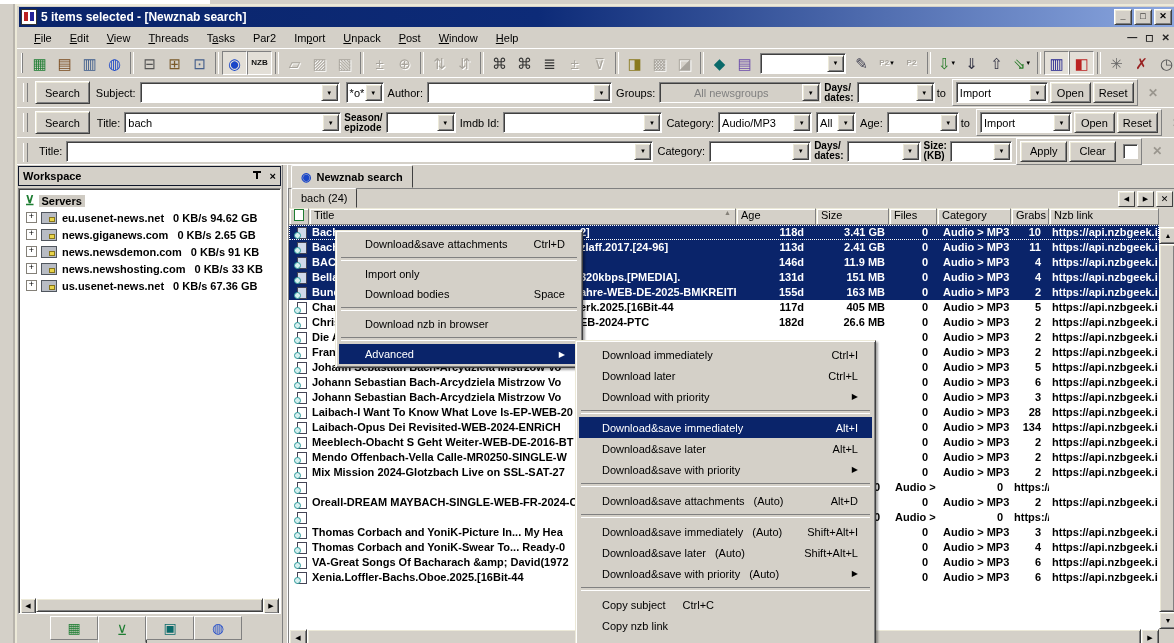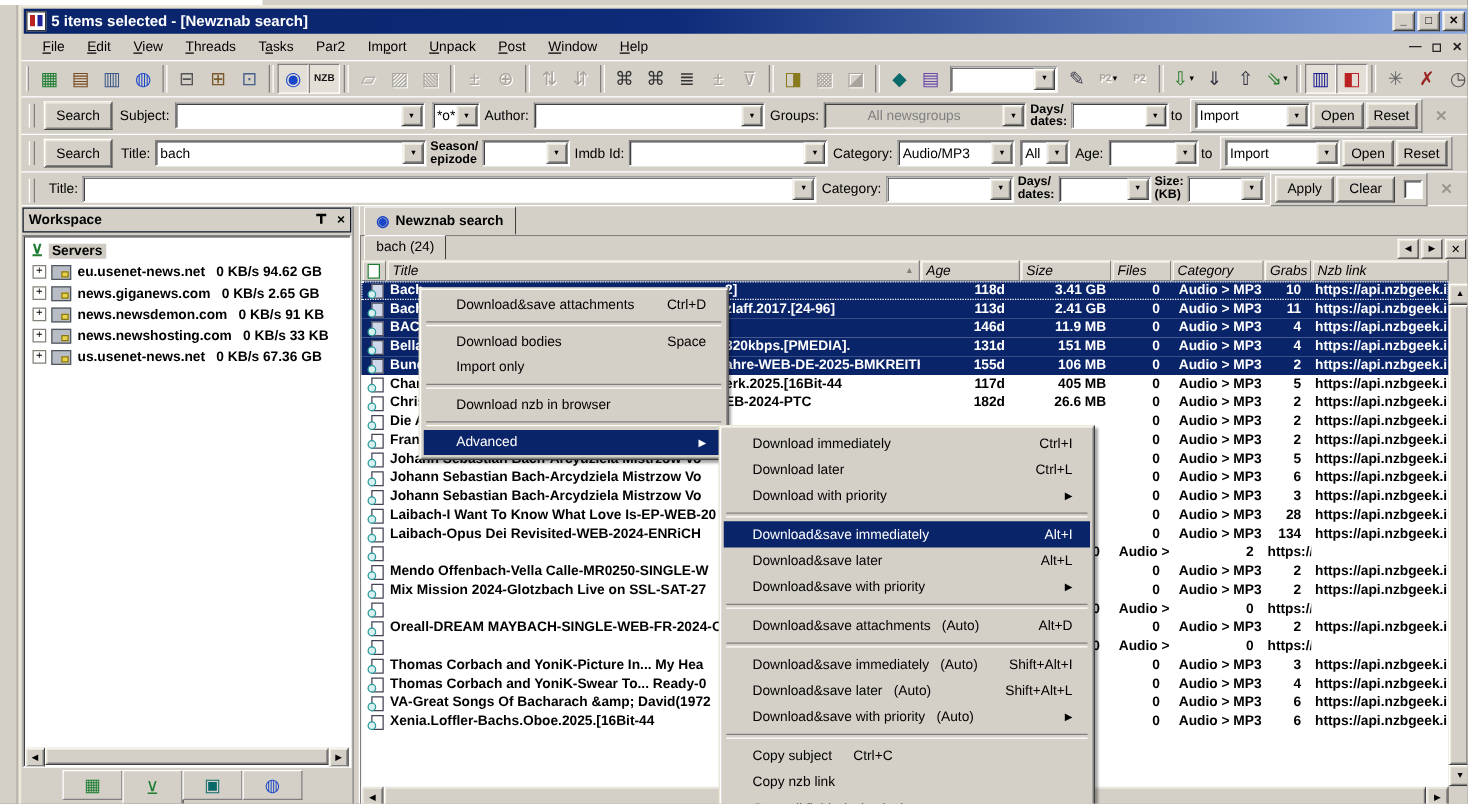--- a/index.html
+++ b/index.html
@@ -91,21 +91,21 @@
   .doc-frame{flex:1;display:flex;flex-direction:column;min-height:0;border:1px solid #808080;border-bottom:none;background:#D4D0C8;}
   .result-tabs{height:19px;display:flex;align-items:flex-end;position:relative;flex:none;background:#D4D0C8;}
   .result-tab{height:18px;padding:0 9px;display:flex;align-items:center;background:#D4D0C8;
     border:1px solid;border-color:#fff #404040 #D4D0C8 #fff;border-radius:2px 2px 0 0;margin-left:2px;}
   .rt-ctl{position:absolute;right:2px;top:2px;display:flex;gap:2px;align-items:center;}
   .rt-btn{width:15px;height:14px;background:#D4D0C8;border:1px solid;border-color:#fff #404040 #404040 #fff;
     box-shadow:inset 1px 1px 0 #ece9d8;font-size:7px;display:flex;align-items:center;justify-content:center;}
   .grid-wrap{flex:1;display:flex;flex-direction:column;min-height:0;position:relative;}
   .grid-head{height:17px;display:grid;grid-template-columns:20px 427px 80px 73px 48px 74px 38px 1fr;background:#D4D0C8;flex:none;margin-right:16px;}
   .gh{border:1px solid;border-color:#ece9d8 #808080 #808080 #ece9d8;box-shadow:inset 1px 1px 0 #fff;
-    padding:0 4px;display:flex;align-items:center;overflow:hidden;white-space:nowrap;font-style:italic;}
+    padding:0 4px;display:flex;overflow:hidden;white-space:nowrap;}
   .sort-arrow{margin-left:auto;font-size:7px;color:#848078;}
   .hd-ico{width:8px;height:10px;background:#fff;border:1px solid #1e7d32;margin:0 auto;}
   .grid-body{flex:1;background:#fff;overflow:hidden;font-weight:bold;margin-right:16px;position:relative;}
   .gr{display:grid;grid-template-columns:20px 427px 80px 73px 48px 74px 38px 1fr;height:15px;line-height:15px;}
   .gr.sel{background:#0A246A;color:#fff;}
   .gr.sel.first{outline:1px dotted #fff;outline-offset:-1px;}
   .cell{overflow:hidden;white-space:nowrap;padding:0 2px;}
   .ct{position:relative;padding-left:3px;}
   .t-tail{position:absolute;left:271px;top:0;}
   .ca{text-align:right;padding-right:12px;}
@@ -571,21 +571,21 @@
                   <span class="cell cs">151 MB</span>
                   <span class="cell cf">0</span>
                   <span class="cell cc">Audio &gt; MP3</span>
                   <span class="cell cg">4</span>
                   <span class="cell cn">https://api.nzbgeek.i</span>
                 </div>
                 <div class="gr sel">
                   <span class="cell"><span class="doc-ico"></span></span>
                   <span class="cell ct"><span>Bund</span><span class="t-tail">ahre-WEB-DE-2025-BMKREITH</span></span>
                   <span class="cell ca">155d</span>
-                  <span class="cell cs">106 MB</span>
+                  <span class="cell cs">163 MB</span>
                   <span class="cell cf">0</span>
                   <span class="cell cc">Audio &gt; MP3</span>
                   <span class="cell cg">2</span>
                   <span class="cell cn">https://api.nzbgeek.i</span>
                 </div>
                 <div class="gr">
                   <span class="cell"><span class="doc-ico"></span></span>
                   <span class="cell ct"><span>Char</span><span class="t-tail">erk.2025.[16Bit-44</span></span>
                   <span class="cell ca">117d</span>
                   <span class="cell cs">405 MB</span>
@@ -669,20 +669,21 @@
                   <span class="cell ct"><span>Laibach-Opus Dei Revisited-WEB-2024-ENRiCH</span></span>
                   <span class="cell ca"></span>
                   <span class="cell cs"></span>
                   <span class="cell cf">0</span>
                   <span class="cell cc">Audio &gt; MP3</span>
                   <span class="cell cg">134</span>
                   <span class="cell cn">https://api.nzbgeek.i</span>
                 </div>
                 <div class="gr">
                   <span class="cell"><span class="doc-ico"></span></span>
+                  <span class="cell ct"><span>Meeblech-Obacht S Geht Weiter-WEB-DE-2016-BT</span></span>
                   <span class="cell ca"></span>
                   <span class="cell cs"></span>
                   <span class="cell cf">0</span>
                   <span class="cell cc">Audio &gt; MP3</span>
                   <span class="cell cg">2</span>
                   <span class="cell cn">https://api.nzbgeek.i</span>
                 </div>
                 <div class="gr">
                   <span class="cell"><span class="doc-ico"></span></span>
                   <span class="cell ct"><span>Mendo Offenbach-Vella Calle-MR0250-SINGLE-W</span></span>
@@ -789,25 +790,25 @@
     </div>
   </div>
 
   <div class="menu" id="ctxMenu">
       <div class="mitem">
         <span class="mlabel">Download&amp;save attachments</span>
         <span class="msc">Ctrl+D</span>
       </div>
       <div class="msep"></div>
       <div class="mitem">
+        <span class="mlabel">Import only</span>
+      </div>
+      <div class="mitem">
         <span class="mlabel">Download bodies</span>
         <span class="msc">Space</span>
-      </div>
-      <div class="mitem">
-        <span class="mlabel">Import only</span>
       </div>
       <div class="msep"></div>
       <div class="mitem">
         <span class="mlabel">Download nzb in browser</span>
       </div>
       <div class="msep"></div>
       <div class="mitem hl">
         <span class="mlabel">Advanced</span>
         <span class="marrow">▶</span>
       </div>

